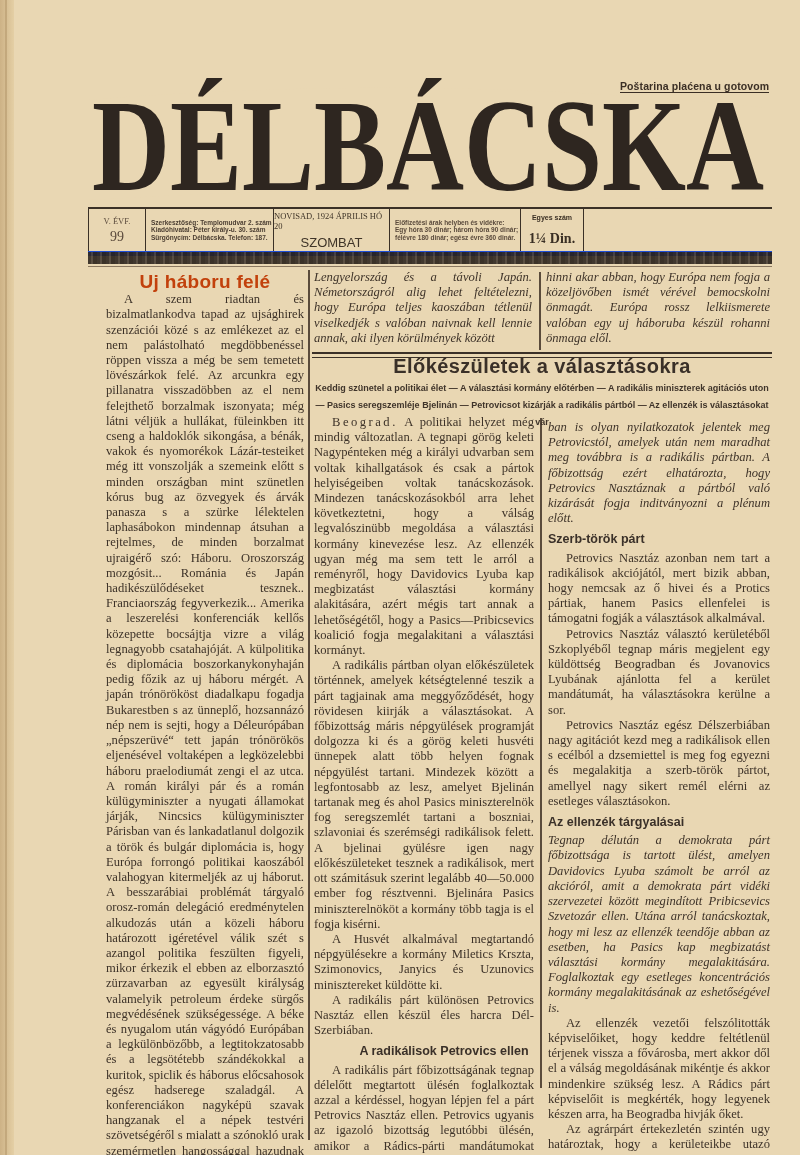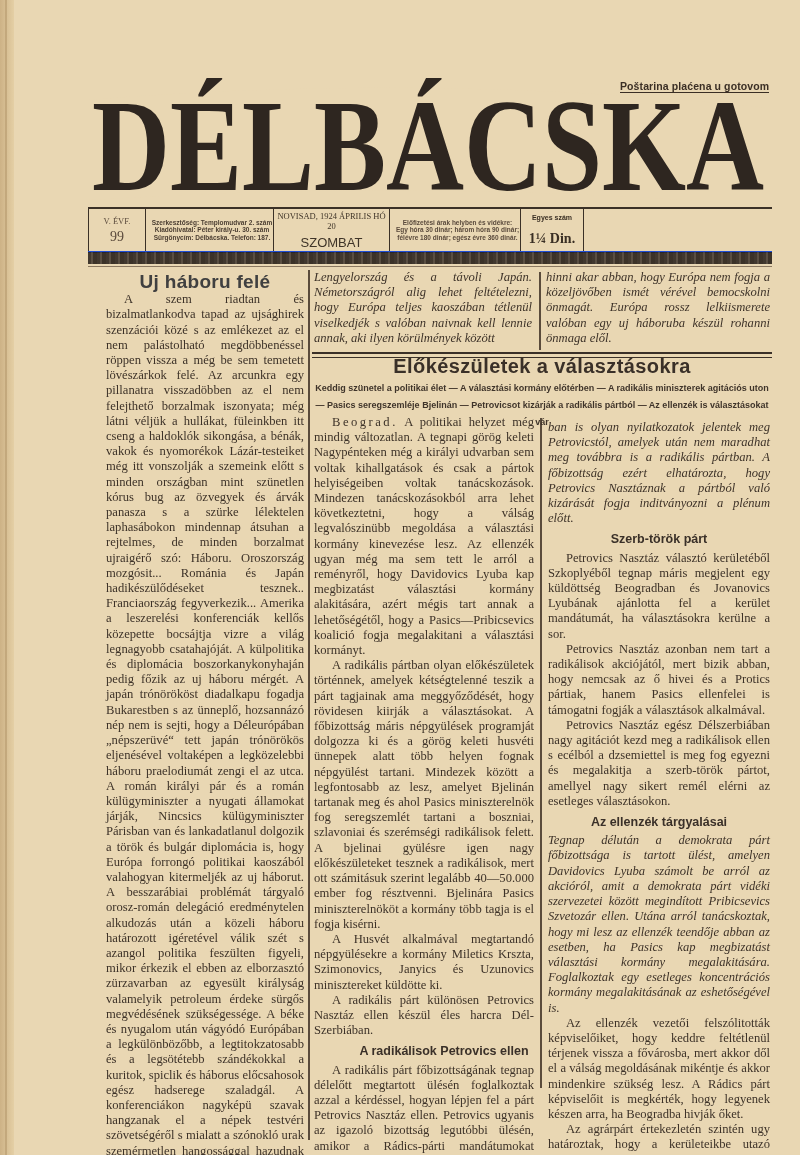--- a/index.html
+++ b/index.html
@@ -10,21 +10,21 @@
     color:#3a2f24;
   }
   .page-edge { position:absolute; left:0; top:0; width:14px; height:1155px;
     background:linear-gradient(to right,#cdb286,#e4cfa5); }
   .page-edge2 { position:absolute; left:5px; top:0; width:2px; height:1155px; background:#b59a6e; opacity:.6; }
   .postage { position:absolute; left:620px; top:62px; font-family:"Liberation Sans", sans-serif;
     font-weight:bold; font-size:10.5px; color:#3b2f25; border-bottom:1.5px solid #3b2f25; padding-bottom:0; letter-spacing:.1px;margin-top:18px; }
   .masthead { position:absolute; left:88px; top:78px; width:680px; height:128px; }
   .masthead svg { width:100%; height:100%; }
   .infobar { position:absolute; left:88px; top:207px; width:684px; height:42px;
-    border-top:2px solid #3b3127; border-bottom:2px solid #1d4ed8; display:flex;text-align:center; }
+    border-top:2px solid #3b3127; border-bottom:5px solid #1d4ed8; display:flex; }
   .infobar .cell { border-left:1px solid #3b3127; display:flex; flex-direction:column; justify-content:center; }
   .infobar .cell:first-child { border-left:1px solid #3b3127; }
   .infobar .cell:last-child { border-right:1px solid #3b3127; }
   .c-year { width:56px; align-items:center; font-size:8.5px; color:#5a4a3c; }
   .c-year .num { font-size:14px; margin-top:3px; }
   .c-addr { width:122px; padding-left:5px; font-family:"Liberation Sans", sans-serif; font-weight:bold;
     font-size:6.5px; line-height:7.5px; color:#4a3d31; }
   .c-date { width:115px; align-items:center; font-size:8.5px; color:#3f3428; }
   .c-date .day { font-family:"Liberation Sans", sans-serif; font-size:13px; margin-top:4px; }
   .c-sub { width:125px; padding-left:5px; font-family:"Liberation Sans", sans-serif; font-weight:bold;
@@ -34,32 +34,32 @@
   .c-price .val { font-family:"Liberation Serif", serif; font-weight:bold; font-size:14px; margin-top:10px; }
   .darkband { position:absolute; left:88px; top:252px; width:684px; height:12px;
     background:repeating-linear-gradient(90deg,#2f2720 0 3px,#4a4036 3px 5px,#282019 5px 9px); opacity:.9; }
   .thinline { position:absolute; left:88px; top:266px; width:684px; height:1px; background:#8a7860; }
 
   .col { position:absolute; font-size:12.6px; line-height:15.2px; text-align:justify; color:#3d3228; }
   .col p { margin:0; text-indent:18px; }
   .col p.noindent { text-indent:0;font-style:italic; }
   .col1 { left:106px; top:270px; width:198px; }
   .title1 { font-family:"Liberation Sans", sans-serif; font-weight:bold; font-size:19px; text-align:center;
-    color:#404040; margin:4px 0 3px; letter-spacing:.3px; }
+    color:#c2410c; margin:4px 0 3px; letter-spacing:.3px; }
   .vrule { position:absolute; background:#5a4b3b; width:1.5px; }
   .top-cont-a { left:314px; top:270px; width:218px; }
   .top-cont-b { left:546px; top:270px; width:224px; }
   .hrule2 { position:absolute; left:312px; top:352px; width:460px; height:3px; border-top:2.5px solid #3a3028; border-bottom:1px solid #3a3028; }
   .title2 { position:absolute; left:312px; top:355px; width:460px; text-align:center; font-family:"Liberation Sans", sans-serif;
     font-weight:bold; font-size:20px; color:#3a3028; letter-spacing:.4px; }
   .subhead2 { position:absolute; left:314px; top:380px; width:456px; text-align:center; font-family:"Liberation Sans", sans-serif;
     font-weight:bold; font-size:9px; line-height:17px; color:#3f342a; }
   .col2 { left:314px; top:415px; width:220px; }
   .col3 { left:548px; top:420px; width:222px; }
-  .subtitle { font-family:"Liberation Sans", sans-serif; font-weight:bold; font-size:12.5px; text-align:center; margin:6px 0 3px; color:#3a3028; }
+  .subtitle { font-family:"Liberation Sans", sans-serif; font-weight:bold; font-size:12.5px; text-align:left; margin:6px 0 3px; color:#3a3028; }
   .subtitle.center { text-align:center; margin-left:40px; }
   .dateline { letter-spacing:2.5px; }
 </style>
 </head>
 <body>
 
 <div class="page-edge"></div>
 <div class="page-edge2"></div>
 
 <div class="postage">Poštarina plaćena u gotovom</div>
@@ -123,21 +123,21 @@
   <p>A radikális pártban olyan előkészületek történnek, amelyek kétségtelenné teszik a párt tagjainak ama meggyőződését, hogy rövidesen kiirják a választásokat. A főbizottság máris népgyülések programját dolgozza ki és a görög keleti husvéti ünnepek alatt több helyen fognak népgyülést tartani. Mindezek között a legfontosabb az lesz, amelyet Bjelinán tartanak meg és ahol Pasics miniszterelnök fog seregszemlét tartani a boszniai, szlavoniai és szerémségi radikálisok felett. A bjelinai gyülésre igen nagy előkészületeket tesznek a radikálisok, mert ott számitásuk szerint legalább 40—50.000 ember fog résztvenni. Bjelinára Pasics miniszterelnököt a kormány több tagja is el fogja kisérni.</p>
   <p>A Husvét alkalmával megtartandó népgyülésekre a kormány Miletics Krszta, Szimonovics, Janyics és Uzunovics minisztereket küldötte ki.</p>
   <p>A radikális párt különösen Petrovics Nasztáz ellen készül éles harcra Dél-Szerbiában.</p>
   <div class="subtitle center">A radikálisok Petrovics ellen</div>
   <p>A radikális párt főbizottságának tegnap délelőtt megtartott ülésén foglalkoztak azzal a kérdéssel, hogyan lépjen fel a párt Petrovics Nasztáz ellen. Petrovics ugyanis az igazoló bizottság legutóbbi ülésén, amikor a Rádics-párti mandátumokat igazolták, olyan magatartást tanusitott, ami semmiesetre sem egyeztethető össze a pártfegyelemmel. Azonkivül a legutóbbi időben a sajtó-</p>
 </div>
 
 <div class="col col3">
   <p class="noindent">ban is olyan nyilatkozatok jelentek meg Petrovicstól, amelyek után nem maradhat meg továbbra is a radikális pártban. A főbizottság ezért elhatározta, hogy Petrovics Nasztáznak a pártból való kizárását fogja inditványozni a plénum előtt.</p>
   <div class="subtitle">Szerb-török párt</div>
+  <p>Petrovics Nasztáz azonban nem tart a radikálisok akciójától, mert bizik abban, hogy nemcsak az ő hivei és a Protics pártiak, hanem Pasics ellenfelei is támogatni fogják a választások alkalmával.</p>
   <p>Petrovics Nasztáz választó kerületéből Szkoplyéből tegnap máris megjelent egy küldöttség Beogradban és Jovanovics Lyubának ajánlotta fel a kerület mandátumát, ha választásokra kerülne a sor.</p>
-  <p>Petrovics Nasztáz azonban nem tart a radikálisok akciójától, mert bizik abban, hogy nemcsak az ő hivei és a Protics pártiak, hanem Pasics ellenfelei is támogatni fogják a választások alkalmával.</p>
   <p>Petrovics Nasztáz egész Délszerbiában nagy agitációt kezd meg a radikálisok ellen s ecélból a dzsemiettel is meg fog egyezni és megalakitja a szerb-török pártot, amellyel nagy sikert remél elérni az esetleges választásokon.</p>
   <div class="subtitle">Az ellenzék tárgyalásai</div>
   <p class="noindent">Tegnap délután a demokrata párt főbizottsága is tartott ülést, amelyen Davidovics Lyuba számolt be arról az akcióról, amit a demokrata párt vidéki szervezetei között megindított Pribicsevics Szvetozár ellen. Utána arról tanácskoztak, hogy mi lesz az ellenzék teendője abban az esetben, ha Pasics kap megbizatást választási kormány megalakitására. Foglalkoztak egy esetleges koncentrációs kormány megalakitásának az eshetőségével is.</p>
   <p>Az ellenzék vezetői felszólitották képviselőiket, hogy keddre feltétlenül térjenek vissza a fővárosba, mert akkor dől el a válság megoldásának mikéntje és akkor mindenkire szükség lesz. A Rádics párt képviselőit is megkérték, hogy legyenek készen arra, ha Beogradba hivják őket.</p>
   <p>Az agrárpárt értekezletén szintén ugy határoztak, hogy a kerületeikbe utazó képviselők kedden térjenek vissza a fővárosba.</p>
 
 </div>
 
 </body></html>

